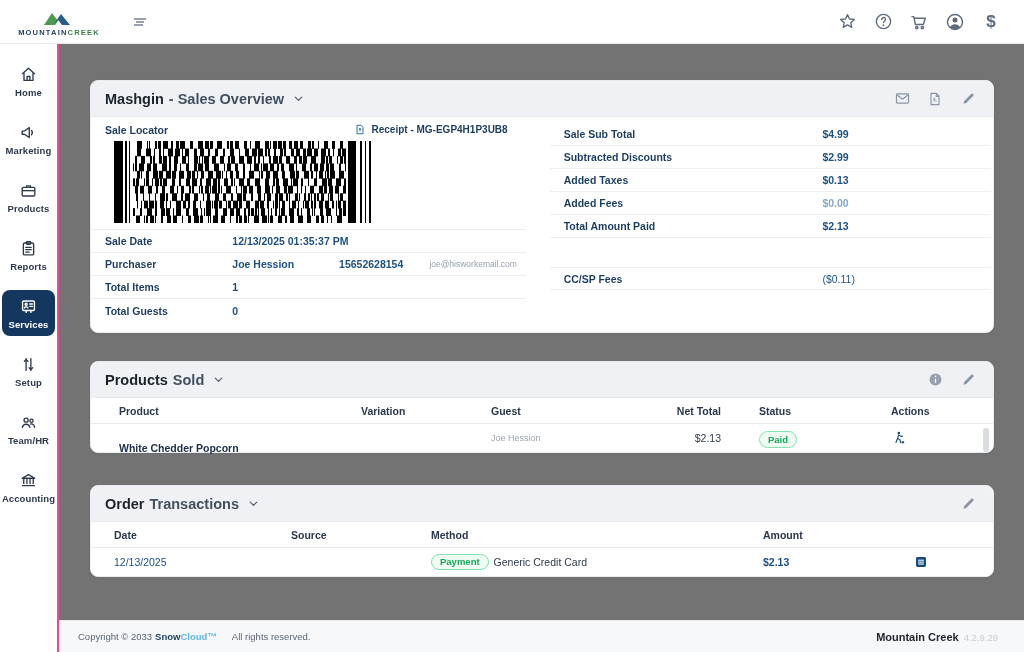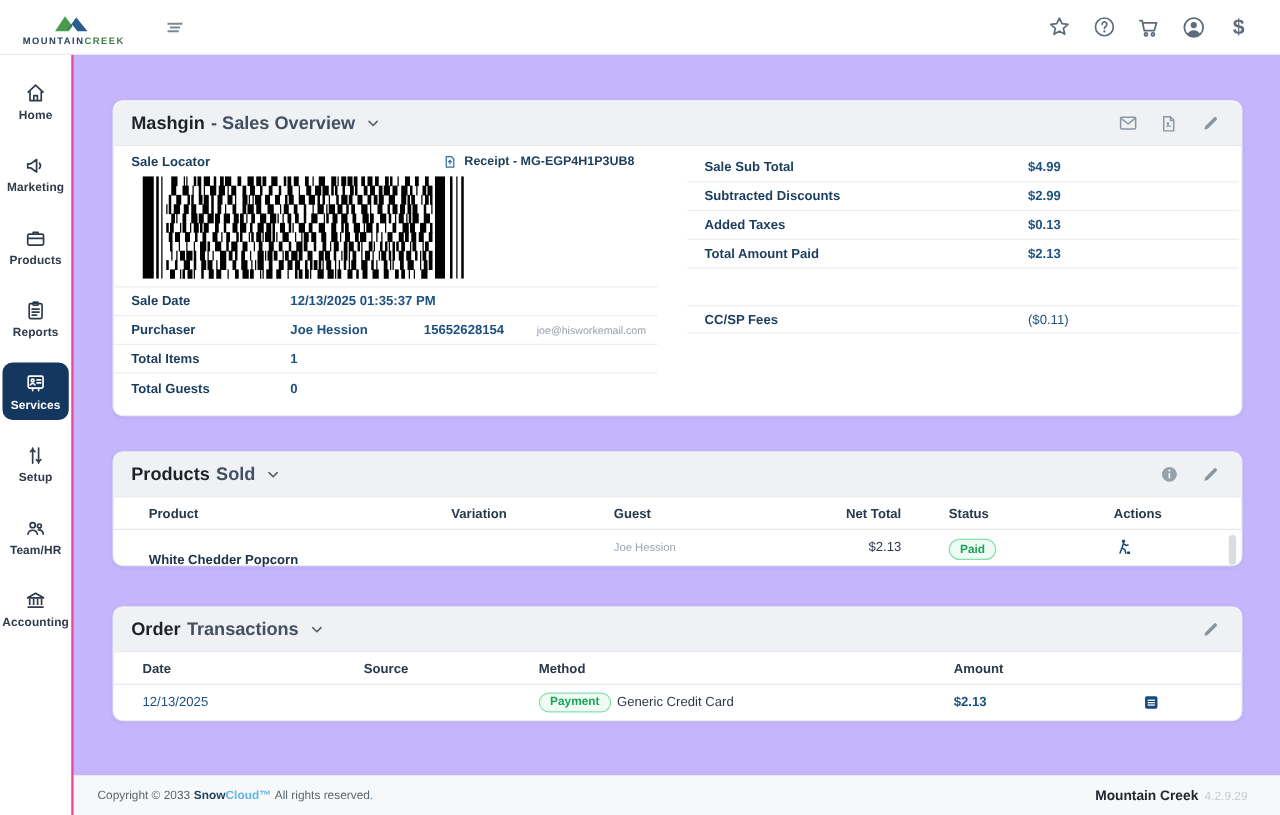--- a/index.html
+++ b/index.html
@@ -1,18 +1,18 @@
 <!DOCTYPE html>
 <html><head>
 <meta charset="utf-8">
 <style>
   * { margin:0; padding:0; box-sizing:border-box; }
   html,body { background:#fff; }
   body { font-family:"Liberation Sans", sans-serif; color:#2e3a4a; }
-  .app { position:relative; width:1024px; height:652px; background:#c4b5fd; overflow:hidden; }
+  .app { position:relative; width:1024px; height:652px; background:#737373; overflow:hidden; }
 
   
   .topbar { position:absolute; top:0; left:0; width:1024px; height:44px; background:#fff;
             border-bottom:1px solid #e8eaee; display:flex; align-items:center; z-index:5; }
   .brand { width:118px; display:flex; flex-direction:column; align-items:center; padding-top:4px; cursor:pointer; }
   .brand-text { font-size:7.5px; font-weight:bold; letter-spacing:1.2px; margin-top:1px; }
   .brand-text .bt-a { color:#27435f; } .brand-text .bt-b { color:#3f7d45; }
   .collapse-btn { margin-left:14px; color:#7d8896; cursor:pointer; display:flex; }
   .topbar-right { margin-left:auto; display:flex; align-items:center; gap:14px; padding-right:22px; color:#5d6b7c; }
   .tb-icon { width:22px; height:22px; display:flex; align-items:center; justify-content:center; cursor:pointer; }
@@ -78,21 +78,21 @@
   .pill { display:inline-block; font-size:9.5px; font-weight:bold; color:#18a558; background:#effcf4;
           border:1px solid #86e0ae; border-radius:9px; padding:1.5px 8px 2px; }
   .act-icon { color:#17497a; display:flex; cursor:pointer; width:18px; }
   .scrollbar-v { position:absolute; right:4px; top:66px; width:6px; height:24px; background:#d9dde2; border-radius:3px; cursor:pointer; }
 
   
   .footer { height:32px; background:#f7f8fa; border-top:1px solid #e8eaee; display:flex; align-items:center;
             padding:0 26px 0 19px; }
   .foot-left { font-size:9.5px; color:#5a6572; display:flex; align-items:center; }
   .foot-left .sp { margin-right:3px; }
-  .fb-a { color:#1c3d5e; font-weight:bold; } .fb-b { color:#62b7e6; font-weight:bold; margin-right:3px; }
+  .fb-a { color:#1c3d5e; font-weight:bold; } .fb-b { color:#62b7e6; font-weight:bold; margin-right:15px; }
   .foot-right { margin-left:auto; display:flex; align-items:baseline; gap:5px; }
   .site-name { font-size:11px; font-weight:bold; color:#21272e; }
   .version { font-size:9.5px; color:#c6cdd4; }
 
   svg { display:block; }
 </style>
 </head>
 <body>
 
 <div class="app">
@@ -741,20 +741,26 @@
               </div>
             </div>
             <div class="d-row">
               <div class="grid2">
                 <span class="d-label">Added Taxes</span>
                 <span class="d-value">$0.13</span>
               </div>
             </div>
             <div class="d-row">
               <div class="grid2">
+                <span class="d-label">Added Fees</span>
+                <span class="d-value muted">$0.00</span>
+              </div>
+            </div>
+            <div class="d-row">
+              <div class="grid2">
                 <span class="d-label">Total Amount Paid</span>
                 <span class="d-value">$2.13</span>
               </div>
             </div>
             <div class="totals-gap" style="border-bottom:none"></div>
             <div class="d-row" style="border-top:1px solid #eceef1">
               <div class="grid2">
                 <span class="d-label">CC/SP Fees</span>
                 <span class="d-value normal">($0.11)</span>
               </div>

